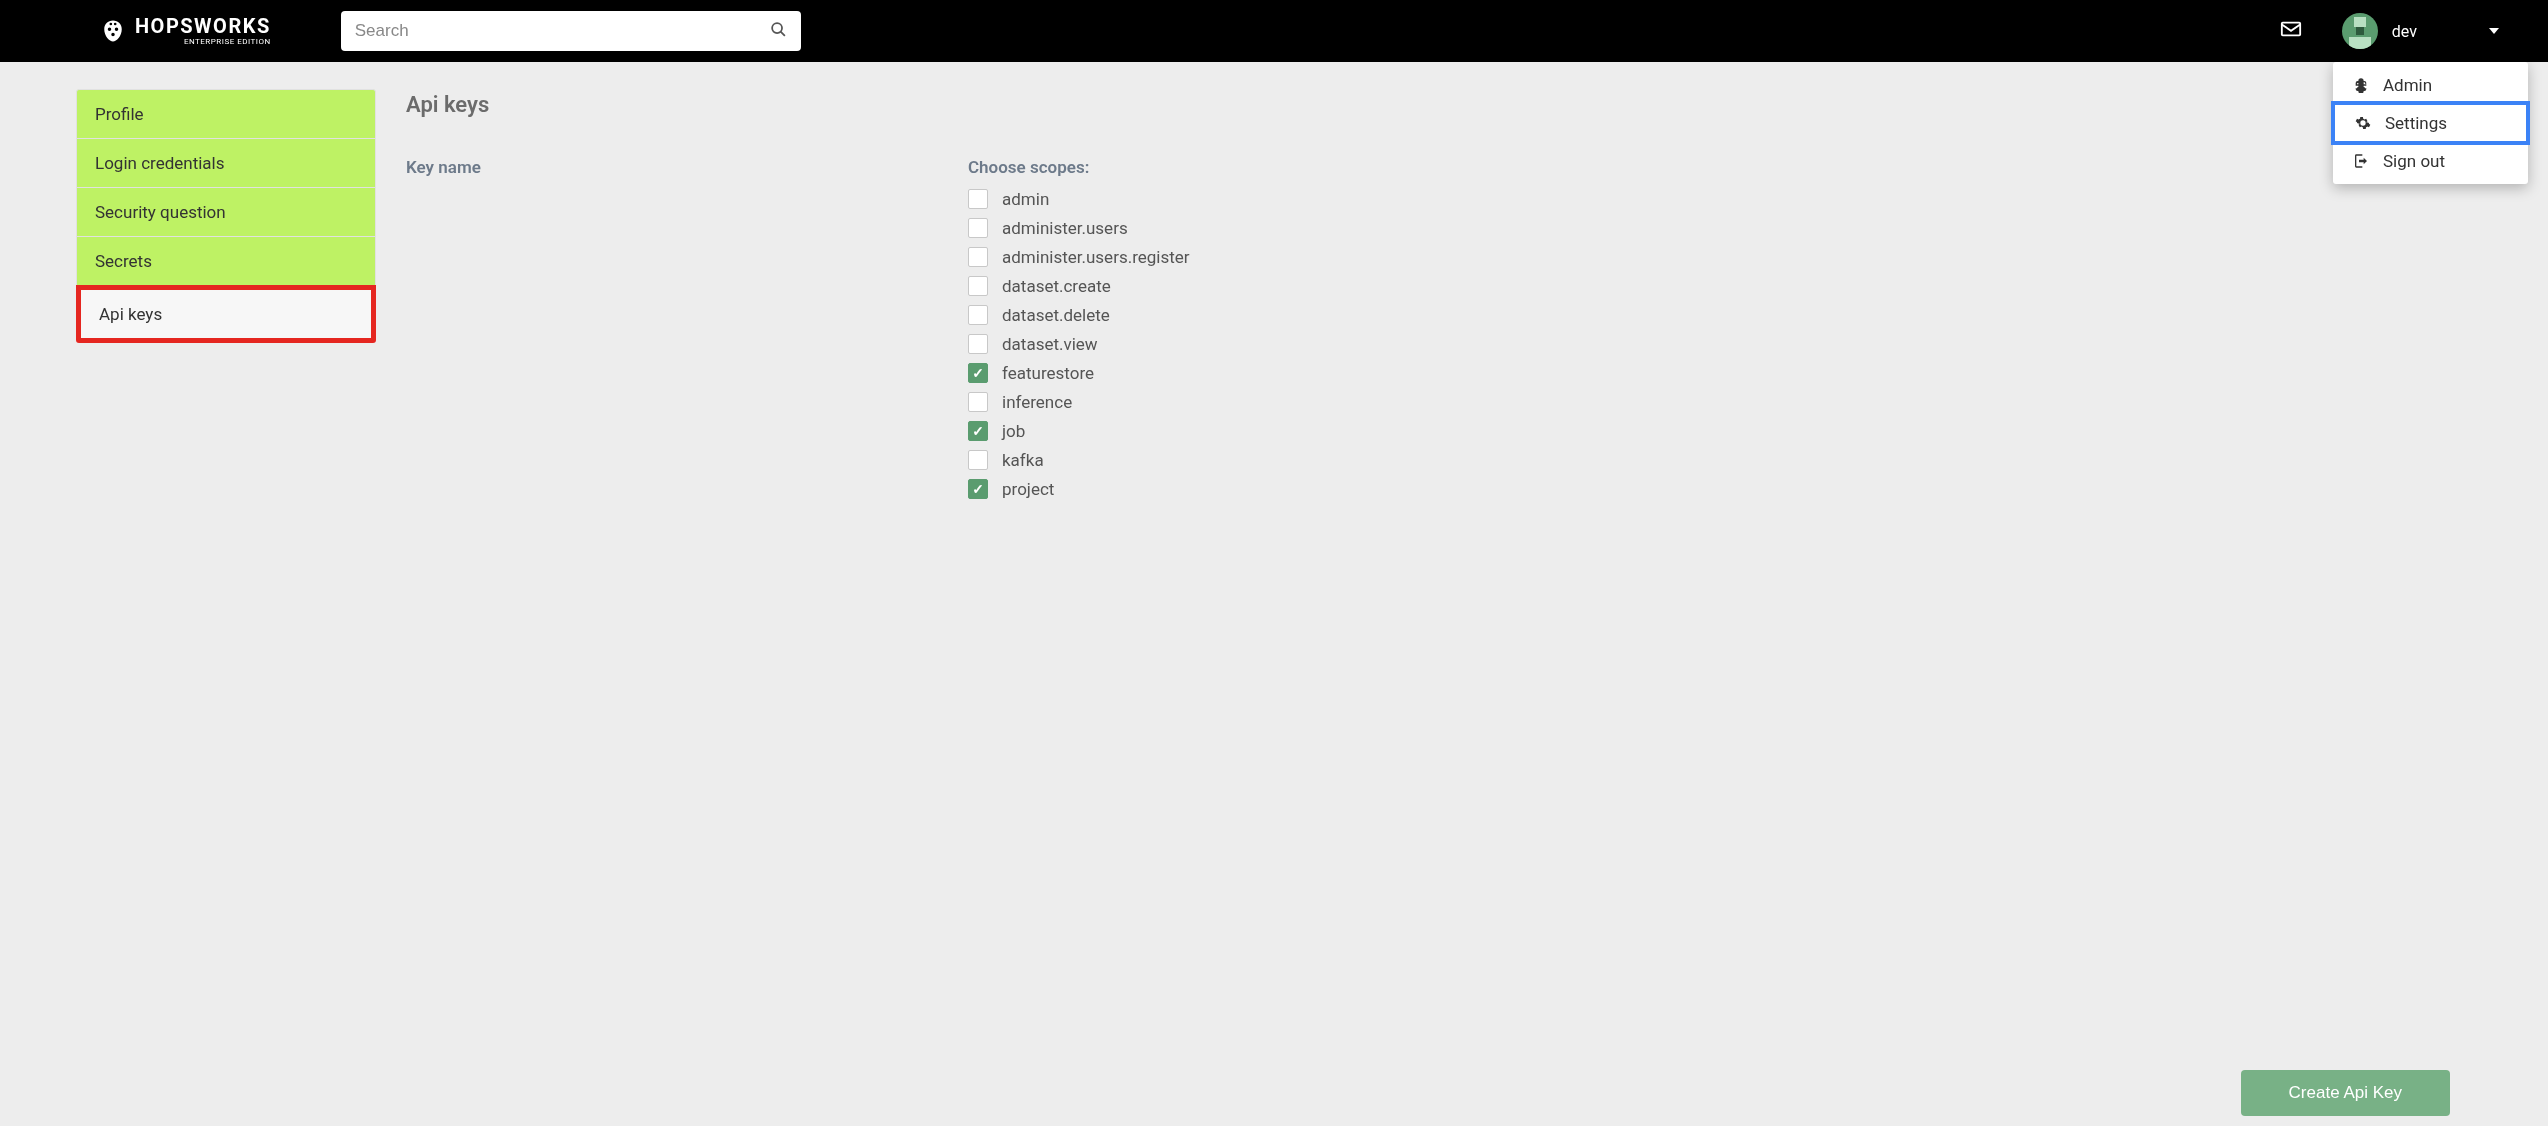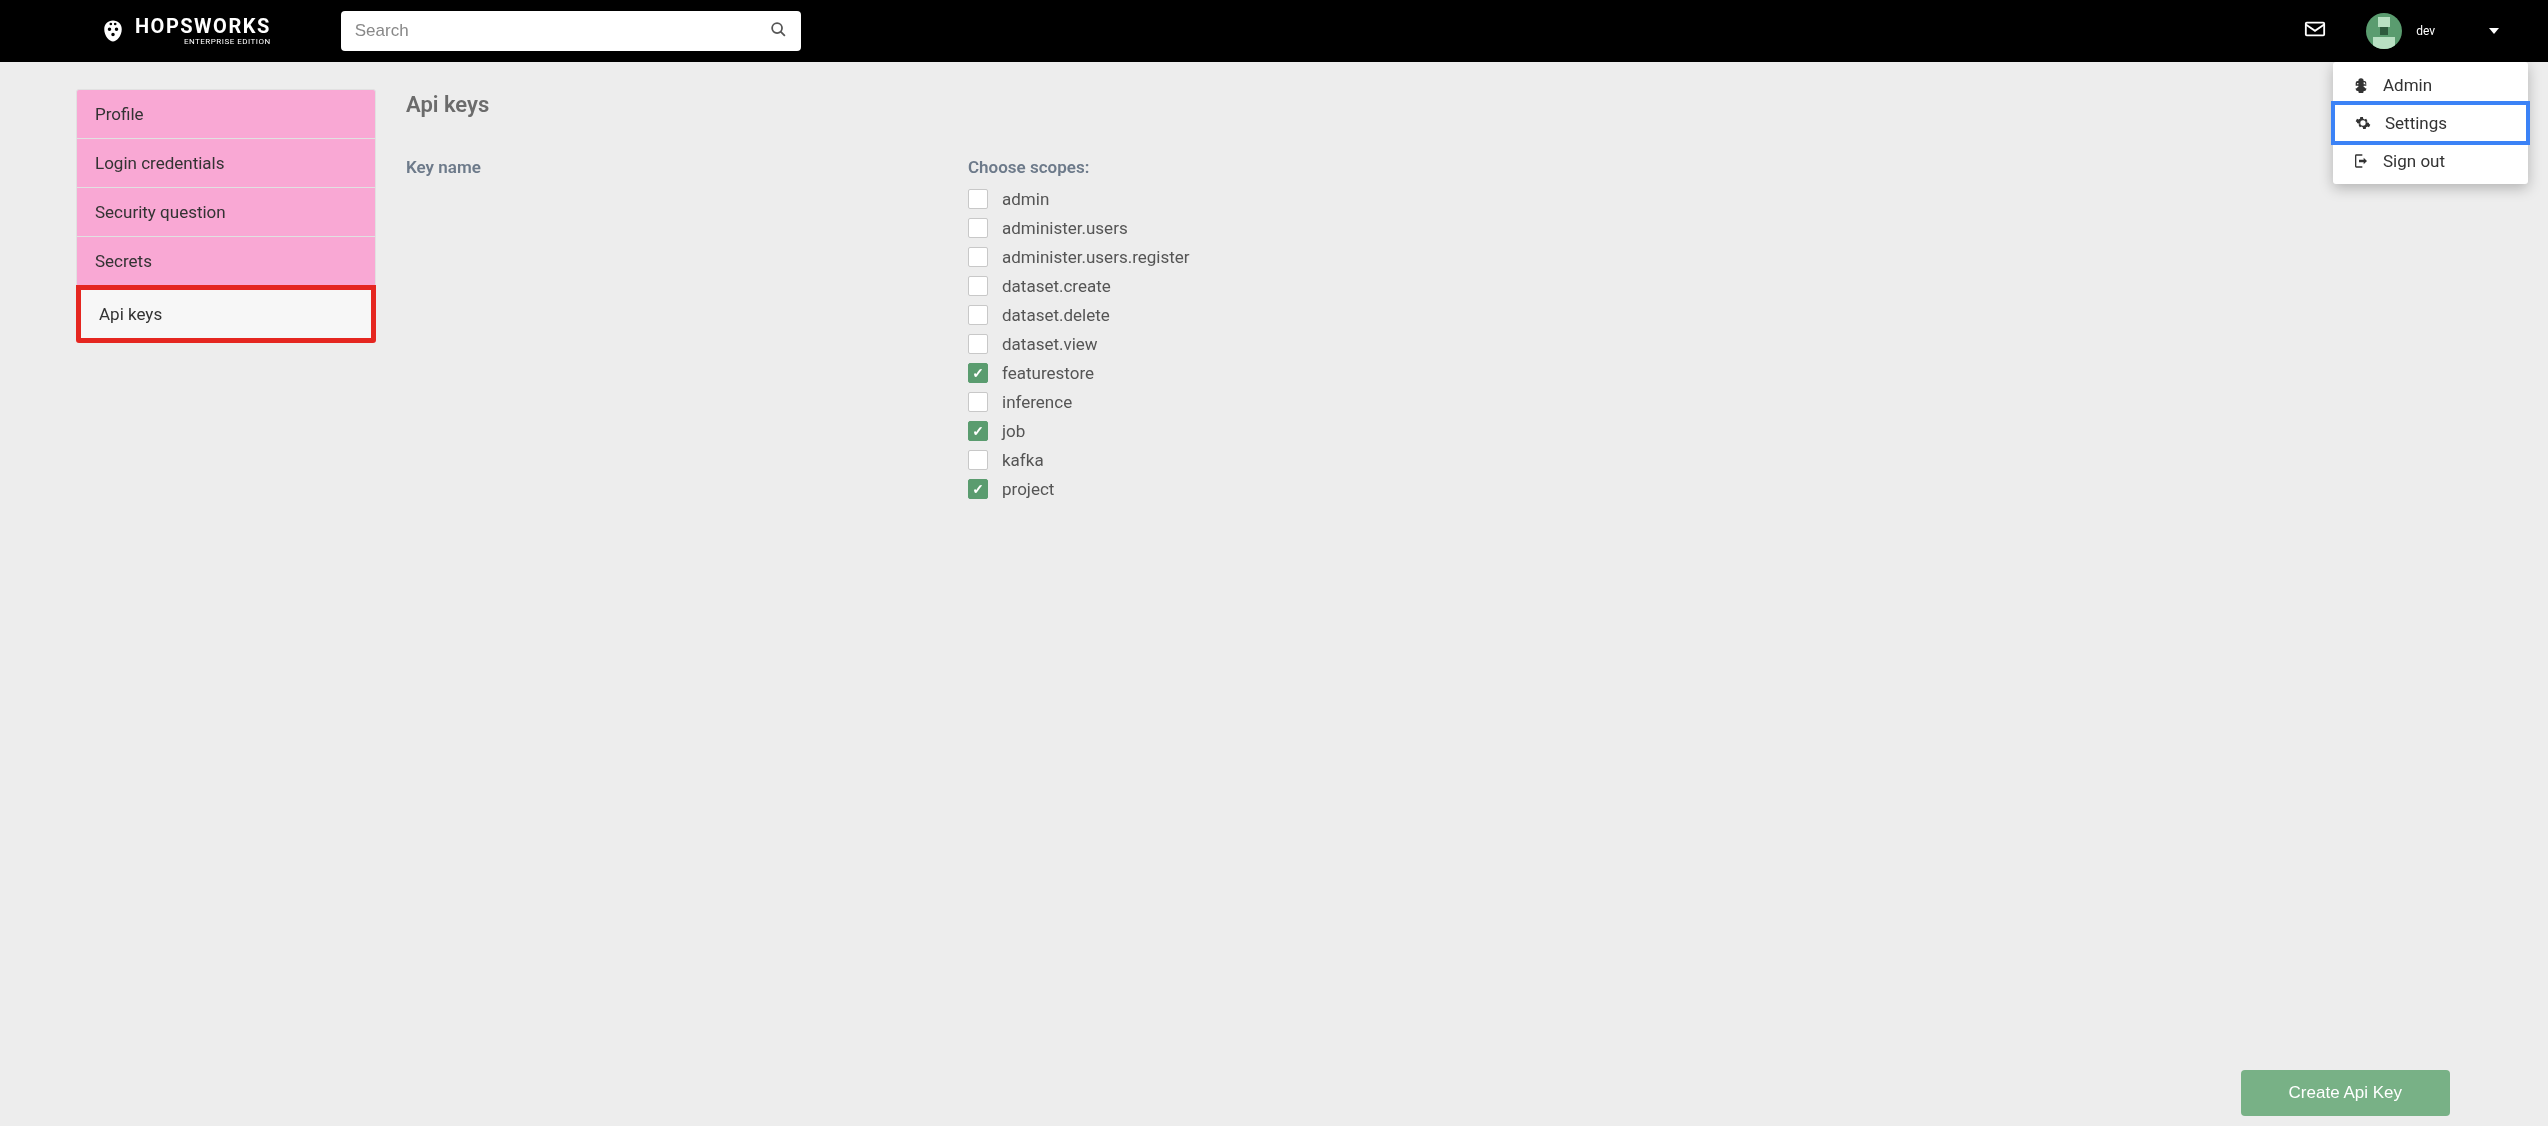--- a/index.html
+++ b/index.html
@@ -117,22 +117,22 @@
     }
     .avatar-mid {
       position: absolute;
       width: 8px;
       height: 8px;
       background: #2d5a3d;
       top: 14px;
       left: 14px;
     }
     .username {
-      font-size: 12px;
-      margin-right: 54px;
+      font-size: 16px;
+      margin-right: 72px;
     }
     .caret-down {
       width: 0;
       height: 0;
       border-left: 5px solid transparent;
       border-right: 5px solid transparent;
       border-top: 6px solid #fff;
       margin-right: 20px;
     }
     
@@ -168,21 +168,21 @@
       padding: 0;
       max-width: 1500px;
       margin: 0;
     }
     .sidebar {
       width: 300px;
       margin-left: 76px;
       margin-top: 26px;
     }
     .sidebar-item {
-      background: #f9a8d4;
+      background: #bef264;
       border: 1px solid #e1e1e1;
       padding: 14px 18px;
       font-size: 17px;
       color: #333;
       cursor: pointer;
       margin-top: -1px;
     }
     .sidebar-item:first-child {
       border-radius: 3px 3px 0 0;
     }

